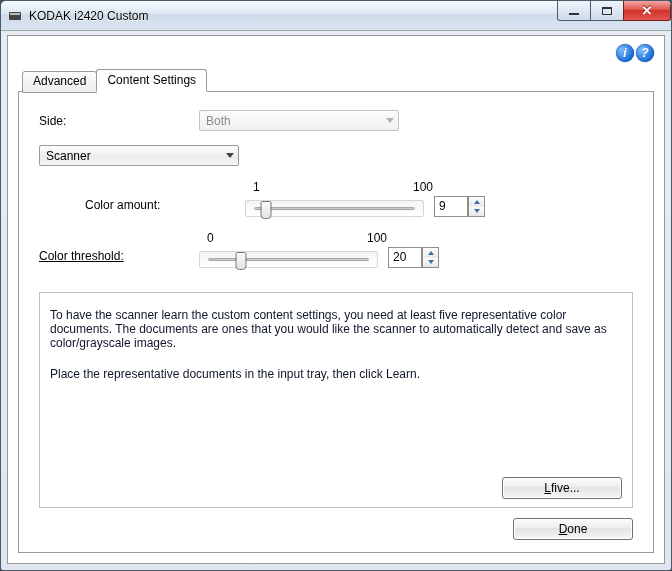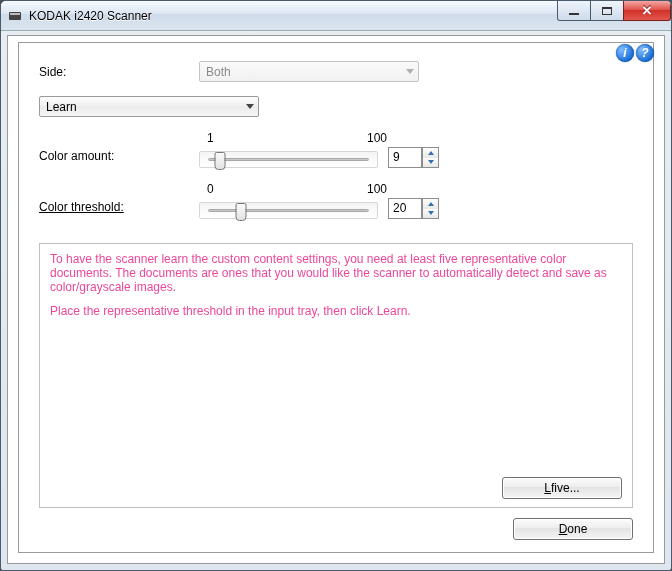--- a/index.html
+++ b/index.html
@@ -73,21 +73,21 @@
   .tab-panel {
     border:1px solid #9a9a9a;
     flex:1;
     padding:18px 20px 12px 20px;
     display:flex; flex-direction:column;
   }
   .row { display:flex; align-items:center; margin-bottom:14px; }
   .label-col { width:160px; color:#000; }
   .ctrl-col { flex:1; }
   .combo {
-    width:220px; height:21px;
+    width:200px; height:21px;
     border:1px solid #9a9a9a;
     border-radius:2px;
     background: linear-gradient(#fdfdfd,#f1f1f1 45%,#eaeaea 46%,#f6f6f6);
     display:flex; align-items:center; justify-content:space-between;
     padding:0 4px 0 6px; color:#000;
   }
   .combo.disabled { color:#8a8a8a; border-color:#c4c4c4; background:linear-gradient(#fafafa,#f1f1f1);}
   .combo-arrow {
     width:0;height:0;border-left:4px solid transparent;border-right:4px solid transparent;border-top:5px solid #444;
   }
@@ -119,21 +119,21 @@
   .arr-up {width:0;height:0;border-left:3px solid transparent;border-right:3px solid transparent;border-bottom:4px solid #3a6ea8;}
   .arr-dn {width:0;height:0;border-left:3px solid transparent;border-right:3px solid transparent;border-top:4px solid #3a6ea8;}
   .info-box {
     border:1px solid #c0c0c0;
     padding:8px 10px 8px 10px;
     position:relative;
     flex:1;
     display:flex; flex-direction:column;
     margin-top:6px;
   }
-  .info-text { white-space:pre-line; color:#ec4899; }
+  .info-text { white-space:pre-line; color:#0f172a;margin-top:7px; }
   .learn-row { display:flex; justify-content:flex-end; margin-top:auto; padding-top:10px;}
   .btn {
     min-width:120px; height:22px;
     border:1px solid #707070;
     border-radius:3px;
     background: linear-gradient(#fdfdfd,#ededed 45%,#e3e3e3 46%,#f5f5f5);
     display:flex; align-items:center; justify-content:center;
     color:#000; cursor:default;
     box-shadow: 0 0 0 1px #fff inset;
     padding: 0 8px;
@@ -145,64 +145,68 @@
 <body>
 
 <div class="window">
   <div class="titlebar">
     <span class="title-icon">
       <svg width="14" height="14" viewBox="0 0 14 14">
           <rect x="1" y="3" width="12" height="8" fill="#444" rx="1"></rect>
           <rect x="2" y="4" width="10" height="2" fill="#bbb"></rect>
         </svg>
     </span>
-    <span class="title-text">KODAK i2420 Scanner</span>
+    <span class="title-text">KODAK i2420 Custom</span>
     <div class="win-controls">
       <div class="win-btn min">
           <div class="glyph-min"></div>
         </div>
       <div class="win-btn">
           <div class="glyph-max"></div>
         </div>
       <div class="win-btn close">
           <span class="glyph-x">✕</span>
         </div>
     </div>
   </div>
 
   <div class="client">
     <div class="help-icons">
       <div class="help-icon">i</div>
       <div class="help-icon">?</div>
     </div>
 
+    <div class="tabs">
+      <div class="tab inactive">Advanced</div>
+      <div class="tab active">Content Settings</div>
+    </div>
 
     <div class="tab-panel">
 
       <div class="row">
         <div class="label-col">Side:</div>
         <div class="ctrl-col">
           <div class="combo disabled">
             <span>Both</span>
             <span class="combo-arrow"></span>
           </div>
         </div>
       </div>
 
       <div class="row">
         <div class="ctrl-col">
           <div class="combo">
-            <span>Learn</span>
+            <span>Scanner</span>
             <span class="combo-arrow"></span>
           </div>
         </div>
       </div>
 
       <div class="row" style="align-items:flex-start;">
-        <div class="label-col" style="padding-top:18px;">Color amount:</div>
+        <div class="label-col" style="padding-top:18px;margin-left:46px;">Color amount:</div>
         <div class="ctrl-col">
           <div class="slider-block">
             <div class="slider-ticks">
               <span>1</span>
               <span>100</span>
             </div>
             <div class="slider-row">
               <div class="slider-track-wrap">
                 <div class="slider-track">
                   <div class="slider-thumb" style="left:7%"></div>
@@ -250,21 +254,21 @@
                 </div>
               </div>
             </div>
           </div>
         </div>
       </div>
 
       <div class="info-box">
         <div class="info-text">To have the scanner learn the custom content settings, you need at least five representative color documents. The documents are ones that you would like the scanner to automatically detect and save as color/grayscale images.</div>
         <div style="height:10px;"></div>
-        <div class="info-text">Place the representative threshold in the input tray, then click Learn.</div>
+        <div class="info-text">Place the representative documents in the input tray, then click Learn.</div>
         <div class="learn-row">
           <div class="btn">
             <span class="u">L</span>
               <span>five...</span>
           </div>
         </div>
       </div>
 
       <div class="footer">
         <div class="btn">

